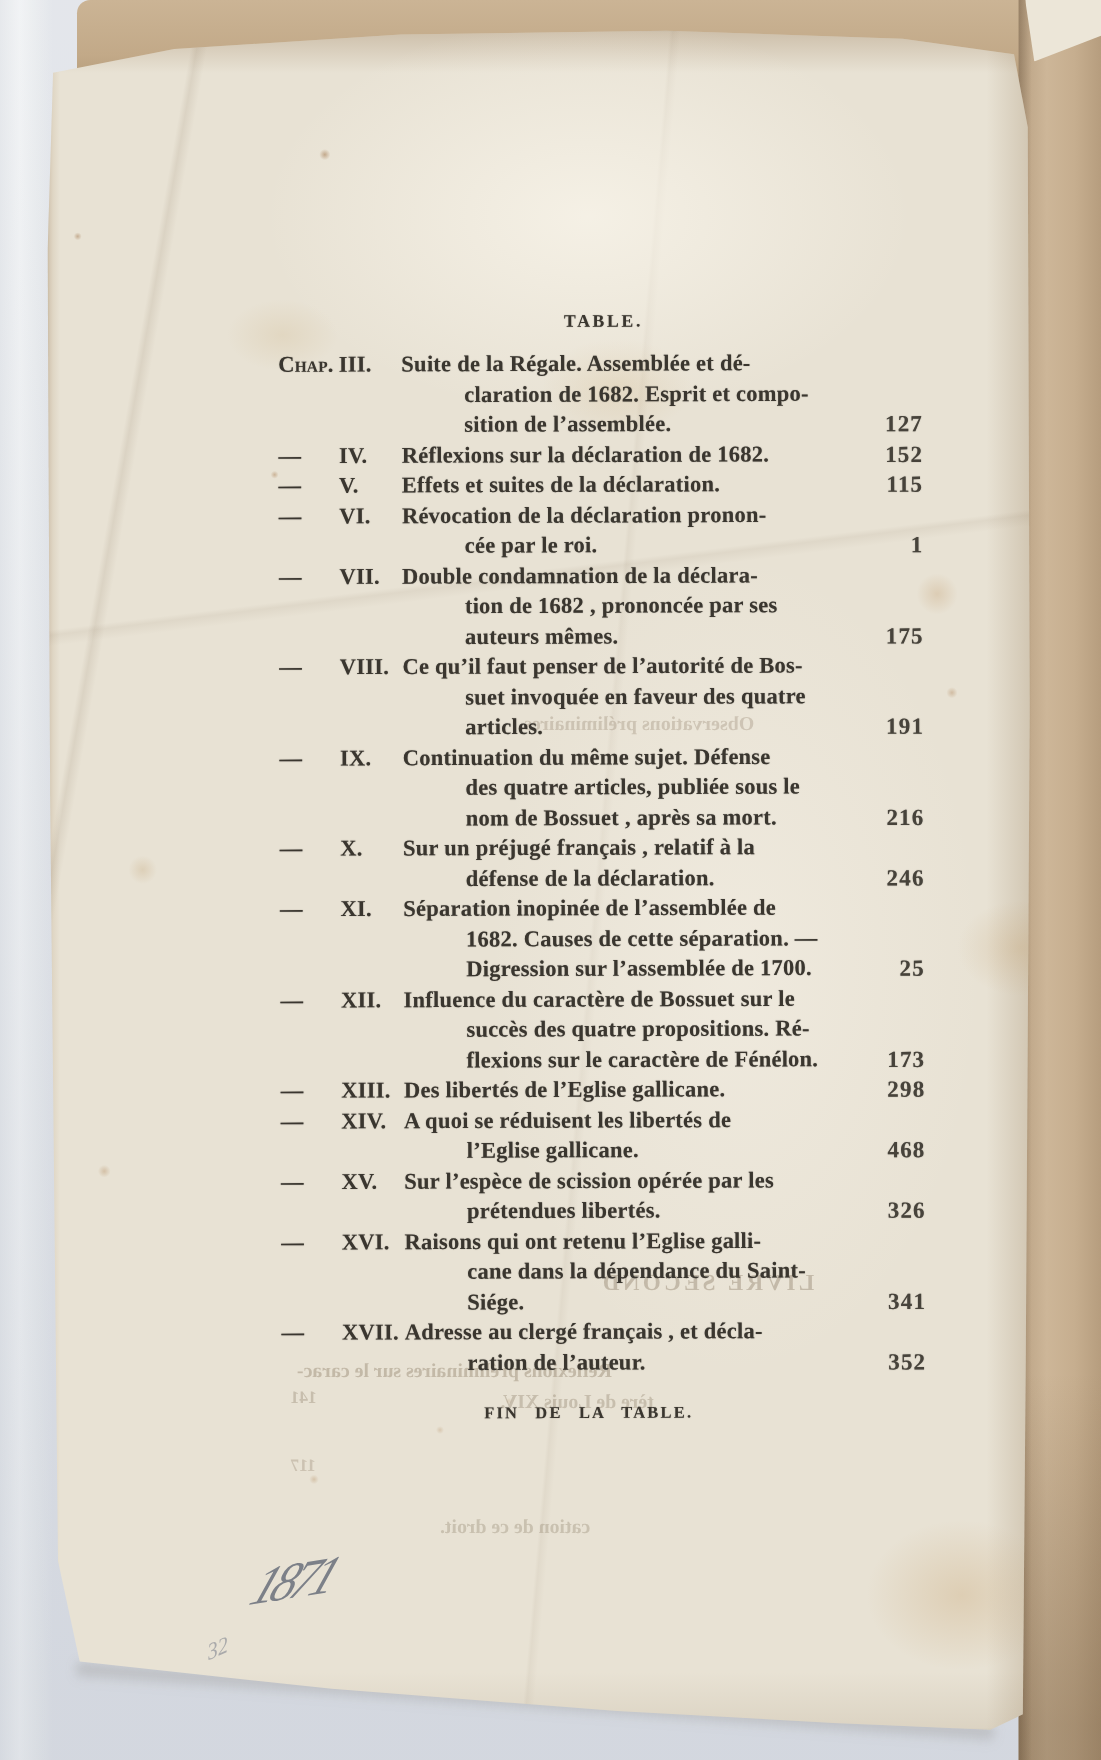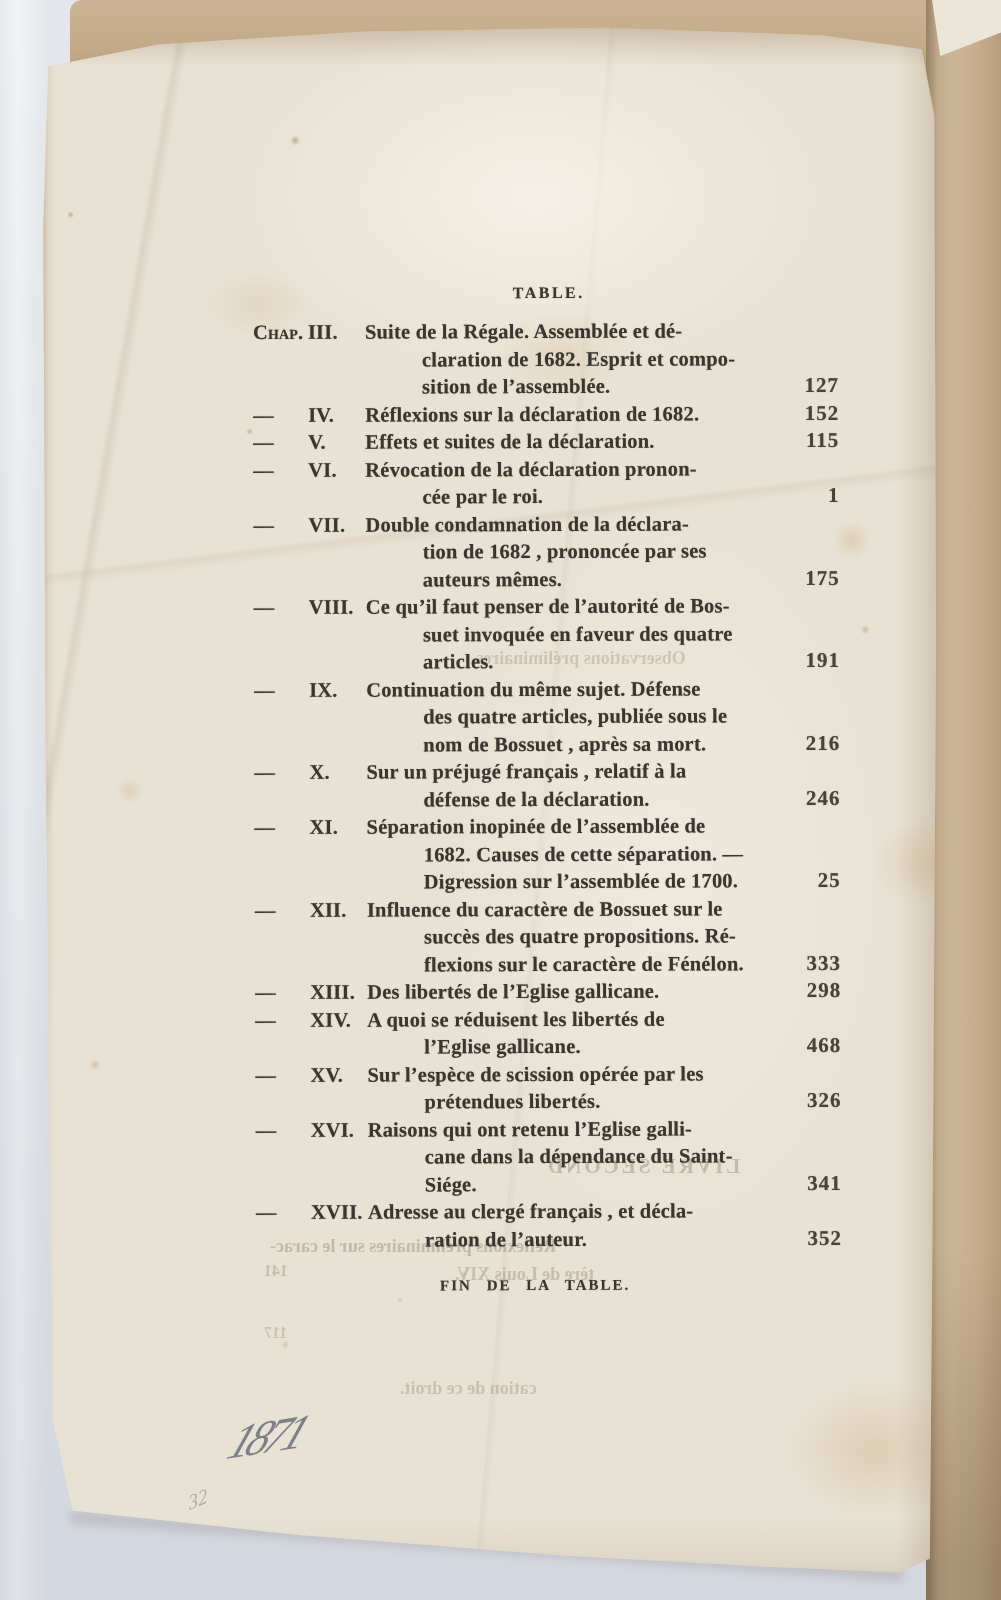--- a/index.html
+++ b/index.html
@@ -265,21 +265,21 @@
   </div>
 
   <div class="entry">
     <span class="prefix">—</span>
     <span class="numeral">XII.</span>
     <div class="lines">
               <div class="line">Influence du caractère de Bossuet sur le</div>
               <div class="line">succès des quatre propositions. Ré-</div>
               <div class="line">flexions sur le caractère de Fénélon.</div>
             </div>
-    <span class="pagenum">333</span>
+    <span class="pagenum">173</span>
   </div>
 
   <div class="entry">
     <span class="prefix">—</span>
     <span class="numeral">XIII.</span>
     <div class="lines">
               <div class="line">Des libertés de l’Eglise gallicane.</div>
             </div>
     <span class="pagenum">298</span>
   </div>

